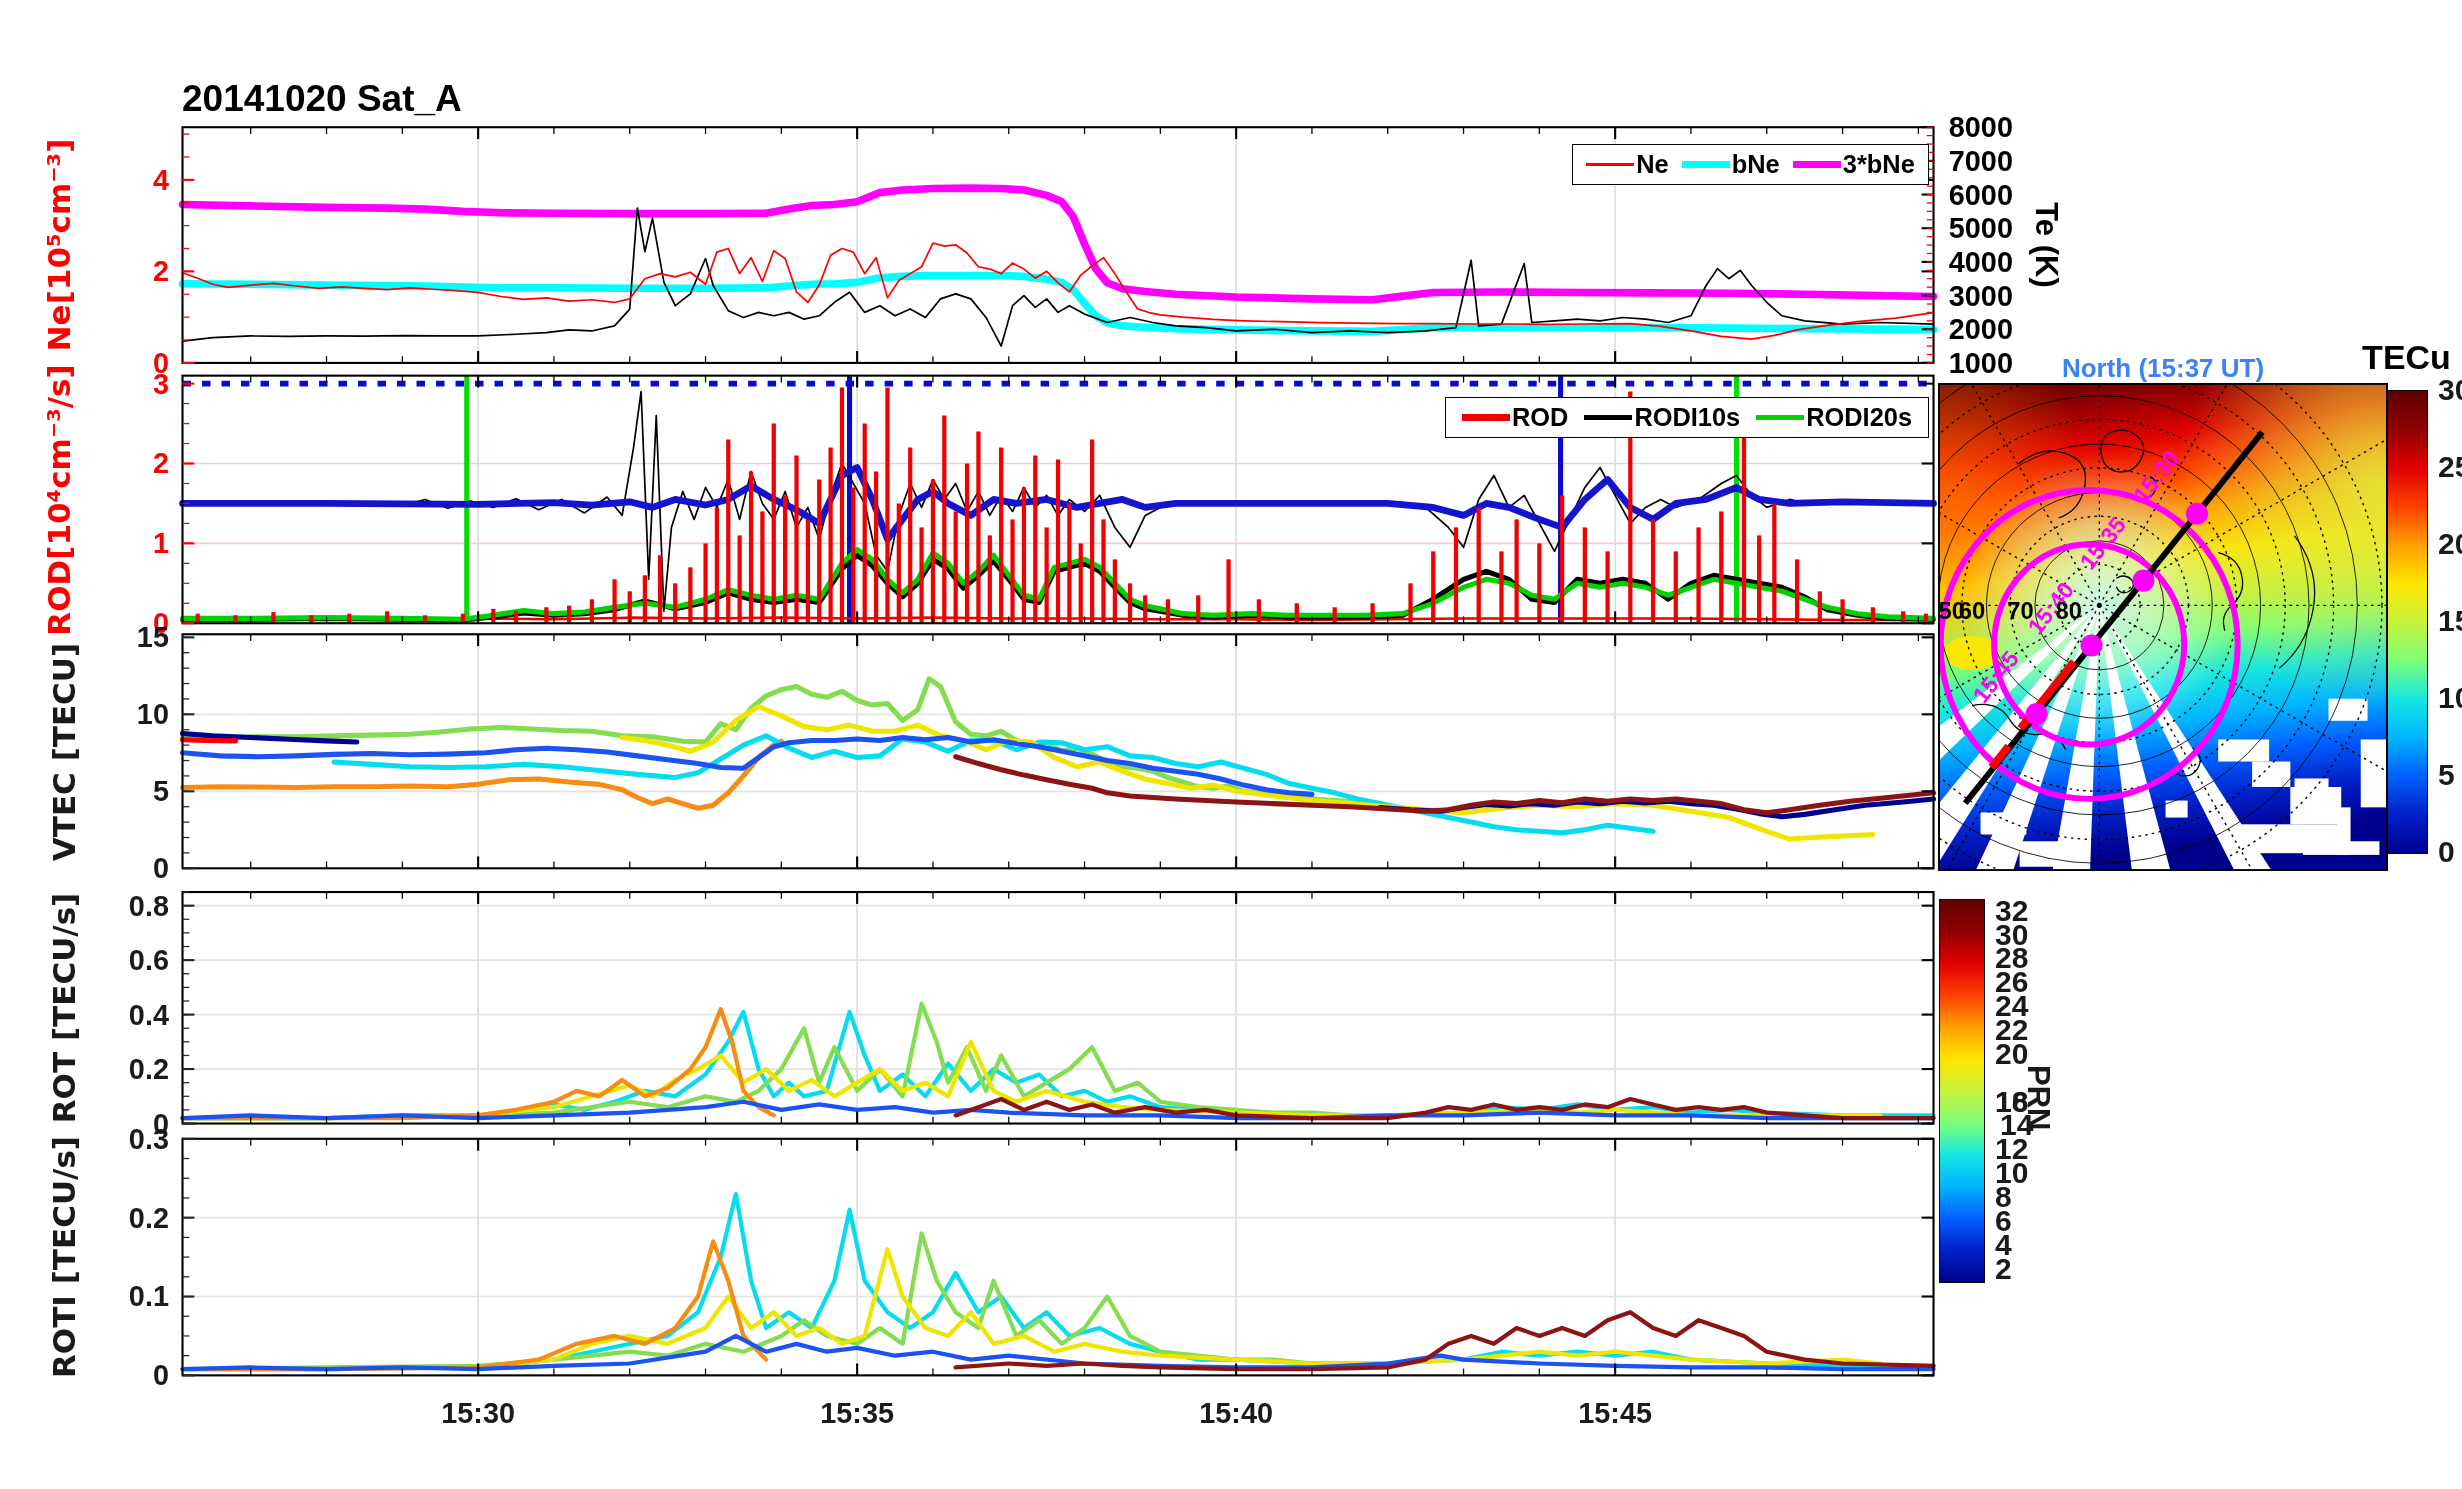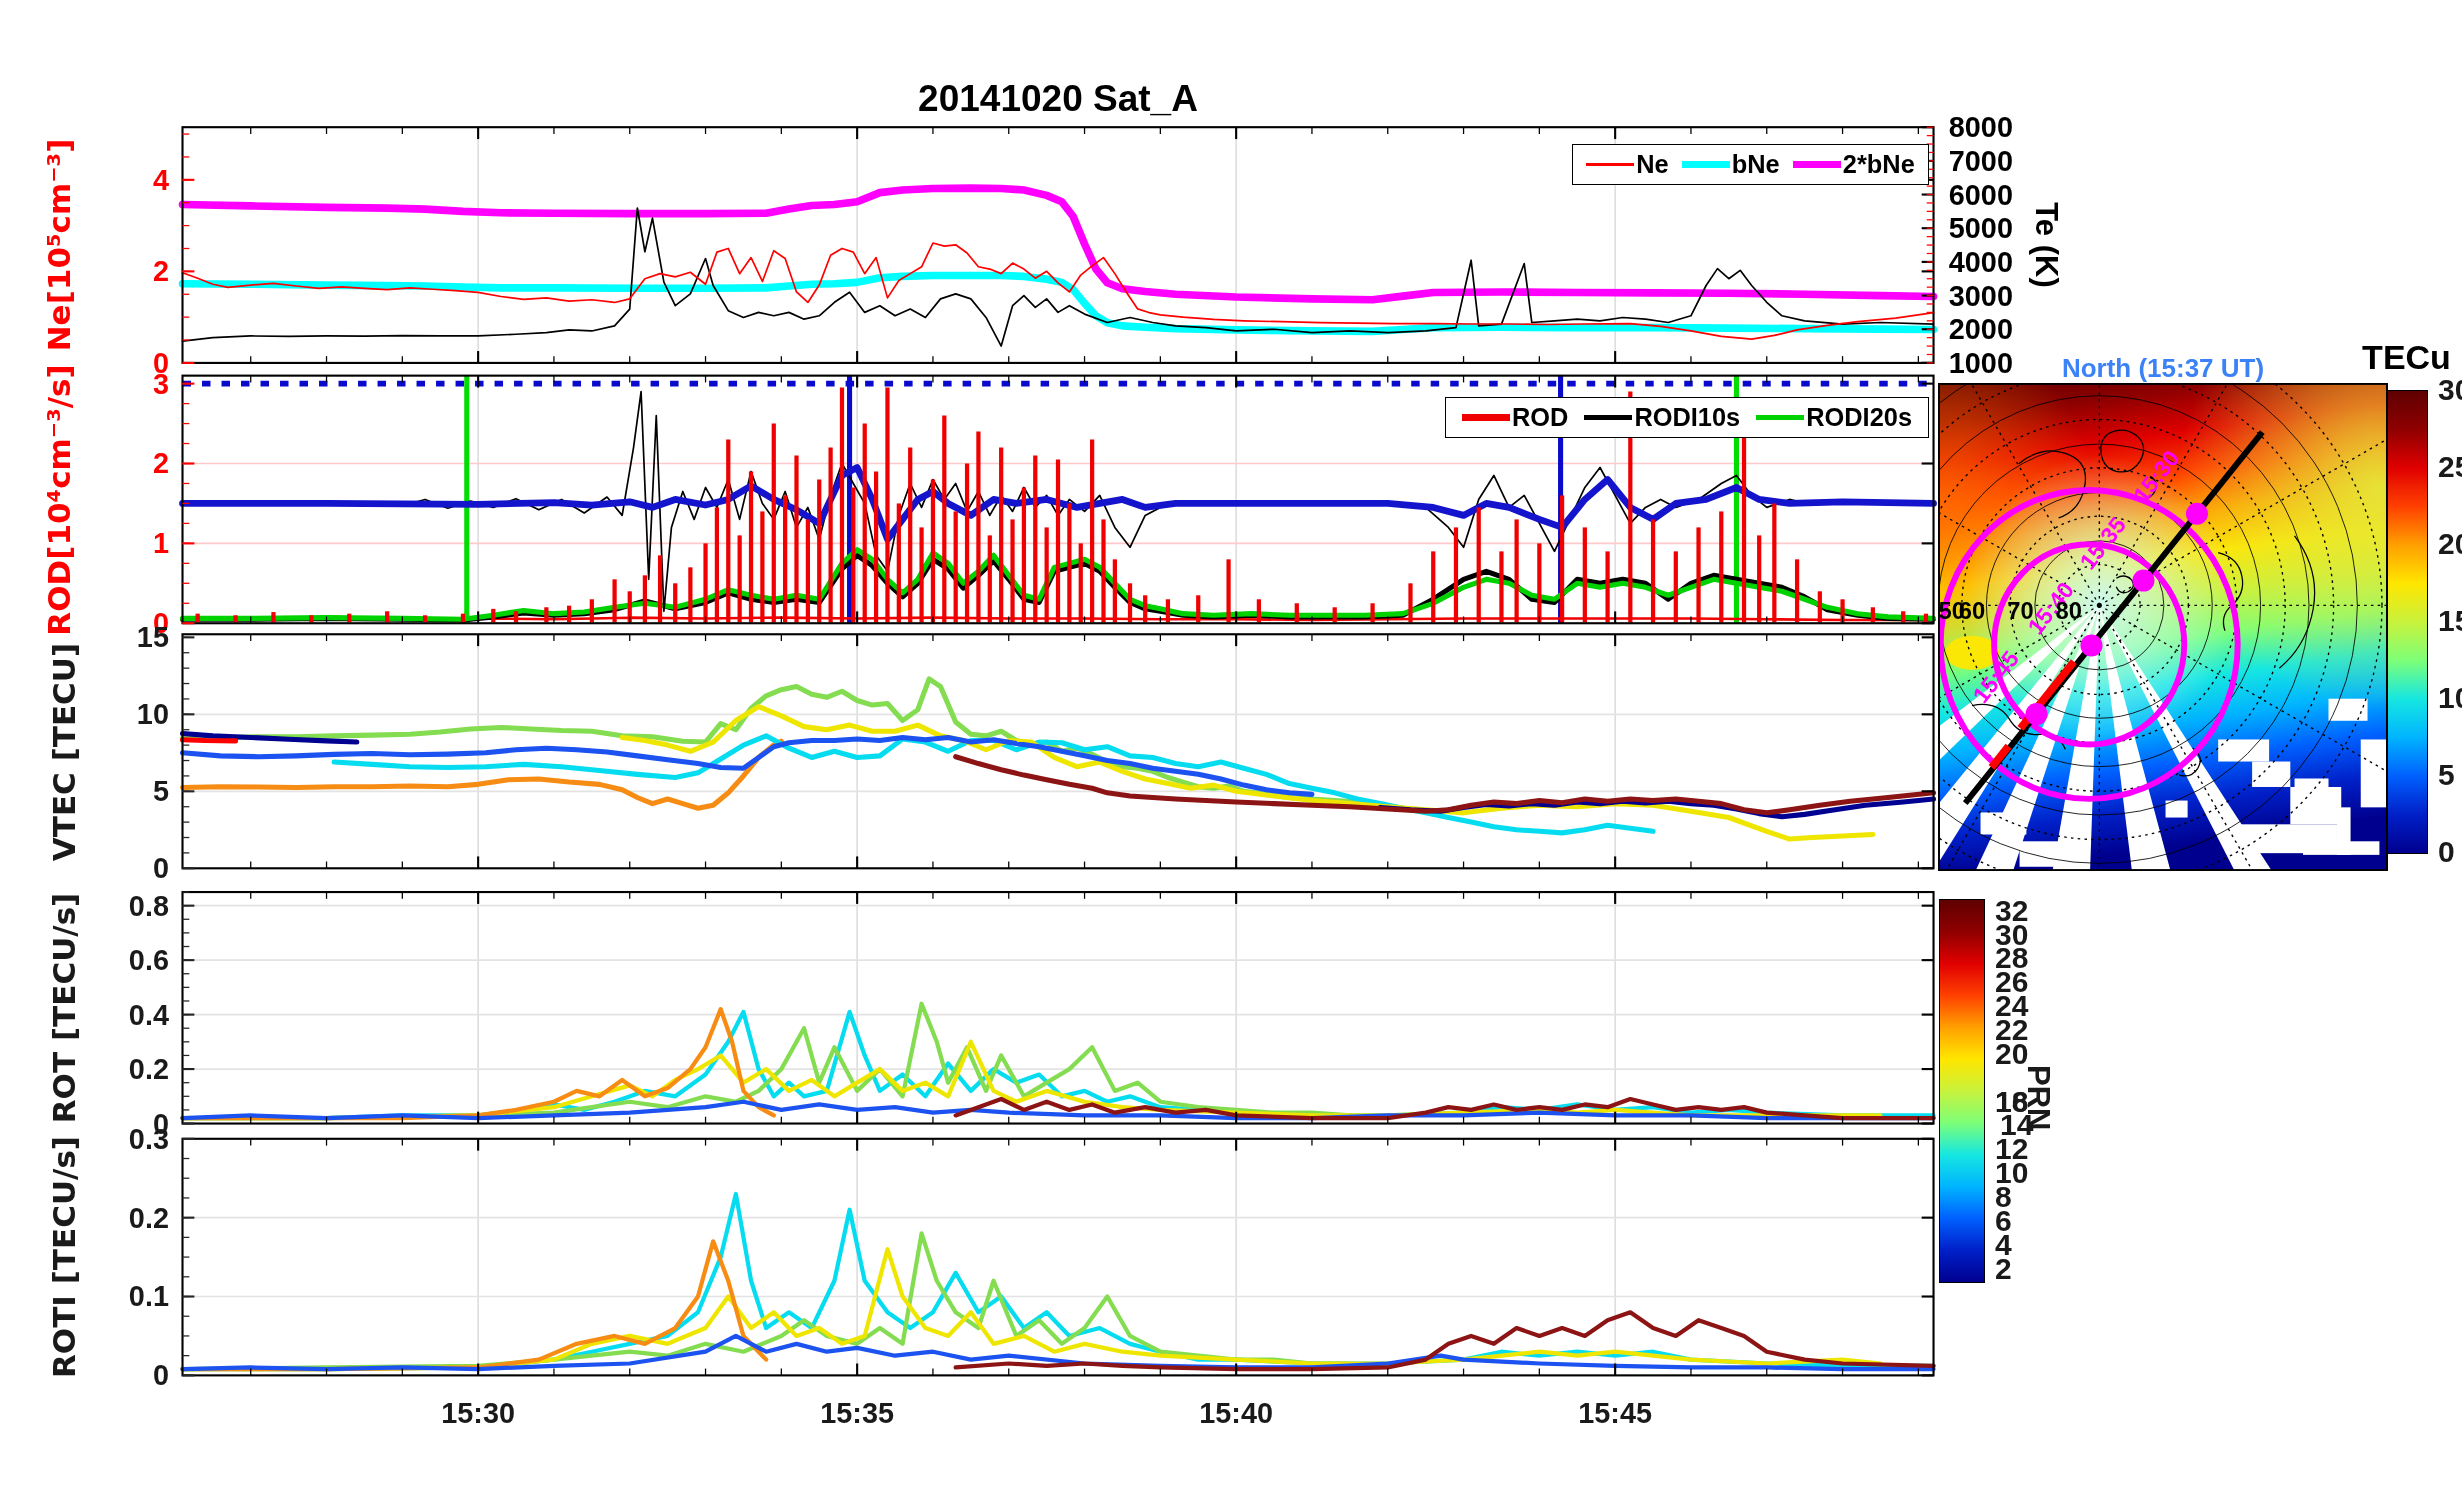--- a/index.html
+++ b/index.html
@@ -1,20 +1,20 @@
 <!DOCTYPE html>
 <html style="font-size:13.6px"><head>
 <meta charset="utf-8">
 <style>
   html,body{margin:0;padding:0;background:#ffffff;}
   #stage{position:relative;width:2462px;height:1489px;background:#ffffff;overflow:hidden;
          font-family:"Liberation Sans","DejaVu Sans",sans-serif;}
   #plot{position:absolute;left:0;top:0;}
   #plot text,#map-svg text{font-family:"Liberation Sans","DejaVu Sans",sans-serif;font-weight:bold;}
-  .fig-title{position:absolute;left:182px;top:78px;width:1752px;text-align:center;
+  .fig-title{position:absolute;left:182px;top:78px;width:1752px;
              font-size:37px;font-weight:bold;color:#000;}
   .ylab{position:absolute;font-size:31px;font-weight:bold;white-space:nowrap;
         transform:translate(-50%,-50%) rotate(-90deg);font-family:"DejaVu Sans","Liberation Sans",sans-serif;}
   .ylab-red{color:#ff0000;}
   .ylab-blk{color:#1a1a1a;}
   .te-lab{position:absolute;font-size:31px;font-weight:bold;color:#000;white-space:nowrap;
           transform:translate(-50%,-50%) rotate(90deg);}
   .xlab{position:absolute;left:182px;top:1490px;width:1752px;text-align:center;
         font-size:28px;font-weight:bold;color:#1a1a1a;margin-top:48px;}
   .legend{position:absolute;display:flex;align-items:center;justify-content:space-evenly;
@@ -637,21 +637,21 @@
     <span class="li">
         <span class="sw" id="sw-ne0" style="height: 2.5px; background: rgb(255, 0, 0);"></span>
         <span>Ne</span>
       </span>
     <span class="li">
         <span class="sw" id="sw-ne1" style="height: 7.6px; background: rgb(0, 255, 255);"></span>
         <span>bNe</span>
       </span>
     <span class="li">
         <span class="sw" id="sw-ne2" style="height: 7.6px; background: rgb(255, 0, 255);"></span>
-        <span>2*bNe</span>
+        <span>3*bNe</span>
       </span>
   </div>
 
   <div class="legend" id="legend-rod" style="left:1445px;top:397px;width:482px;height:39px;">
     <span class="li">
         <span class="sw" id="sw-rod0" style="height: 7.6px; background: rgb(240, 0, 0);"></span>
         <span>ROD</span>
       </span>
     <span class="li">
         <span class="sw" id="sw-rod1" style="height: 4.2px; background: rgb(0, 0, 0);"></span>

